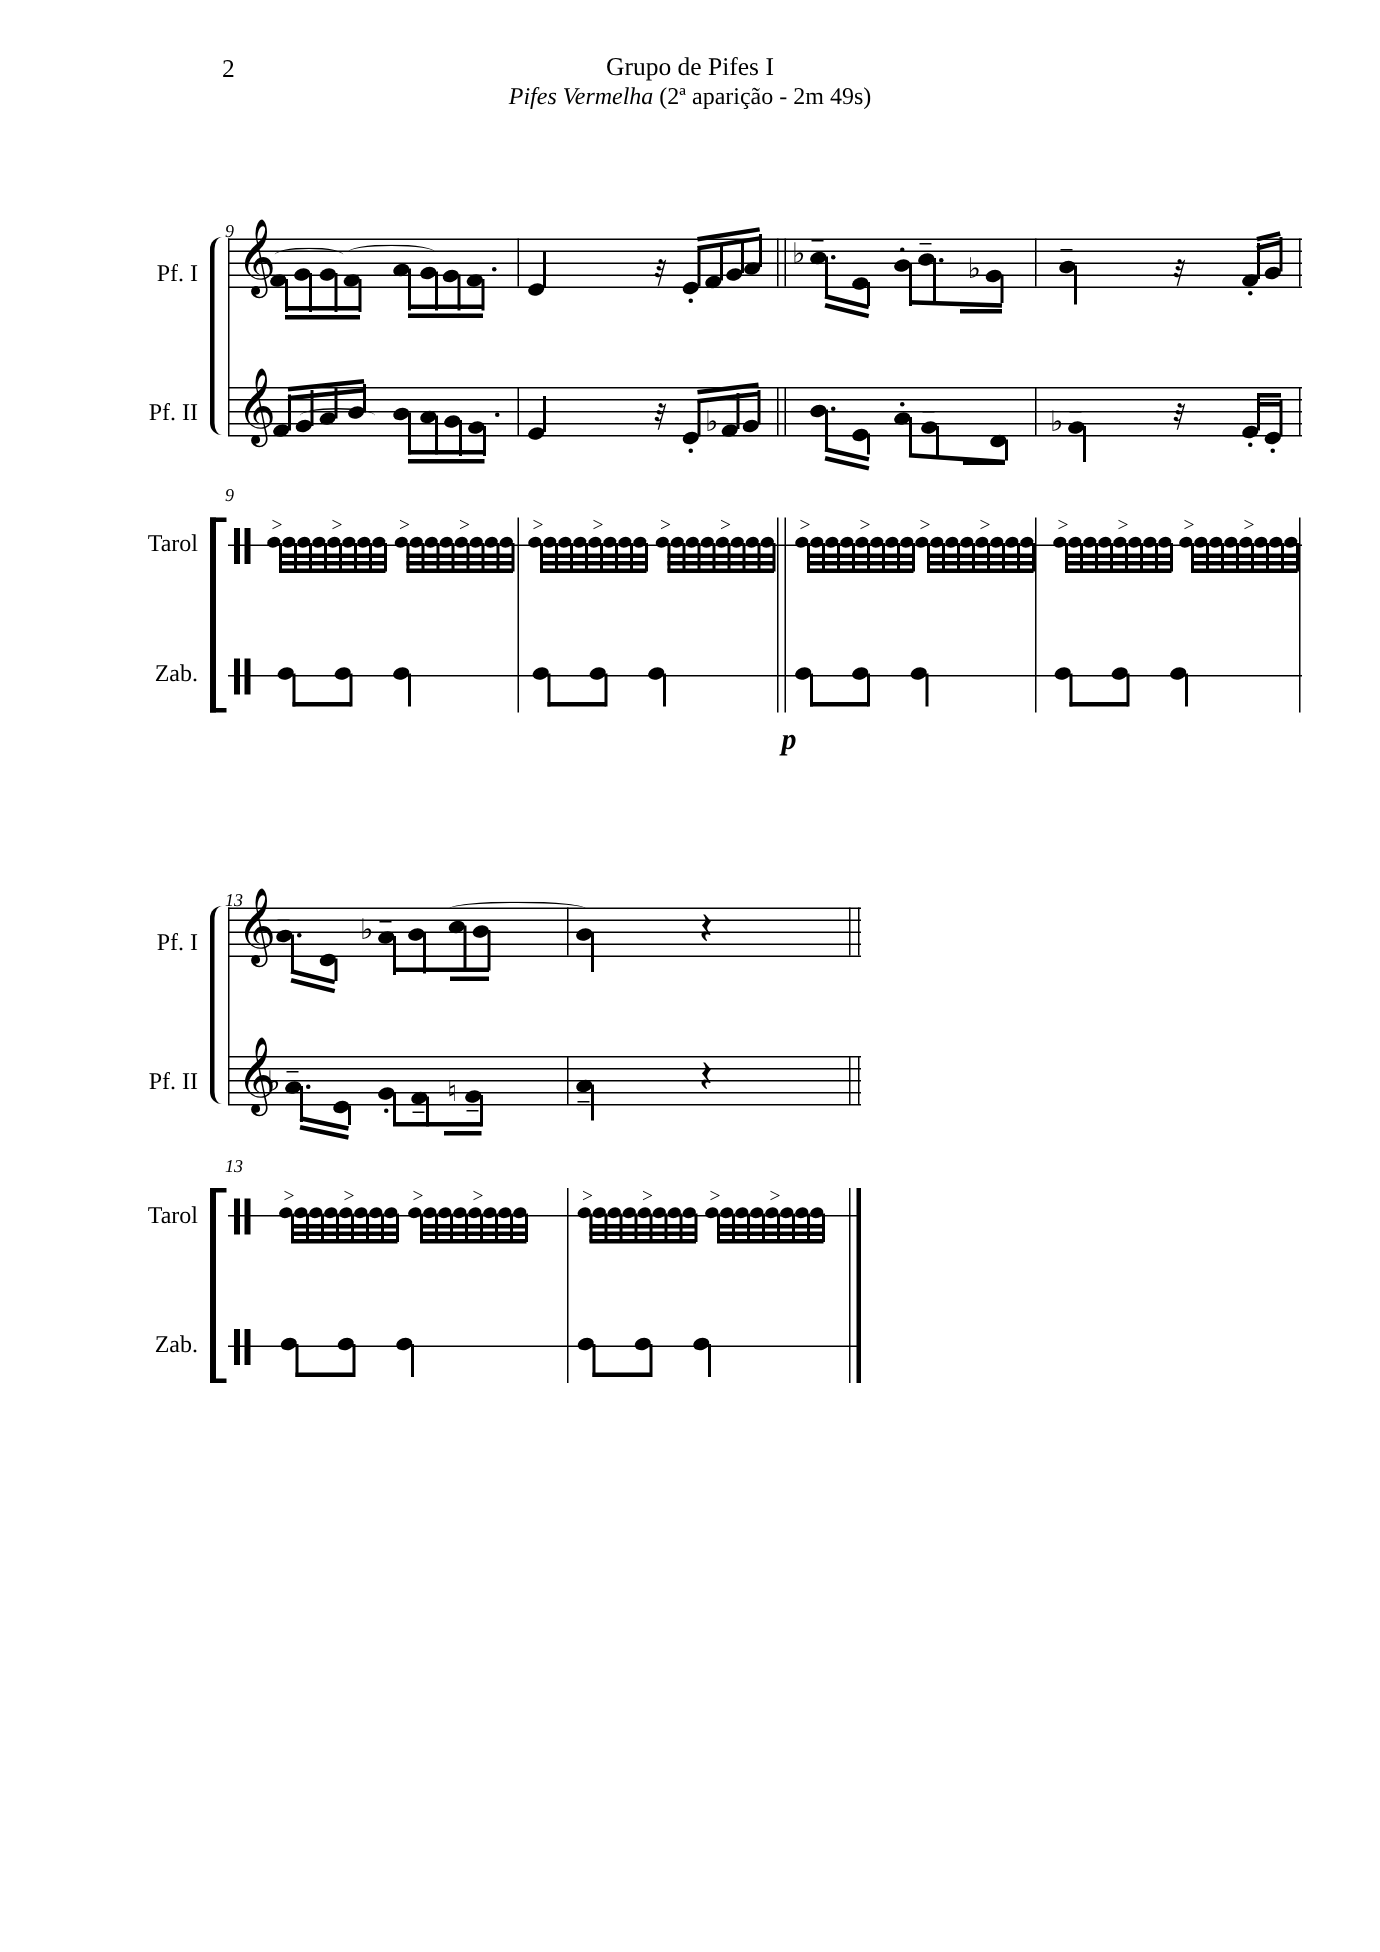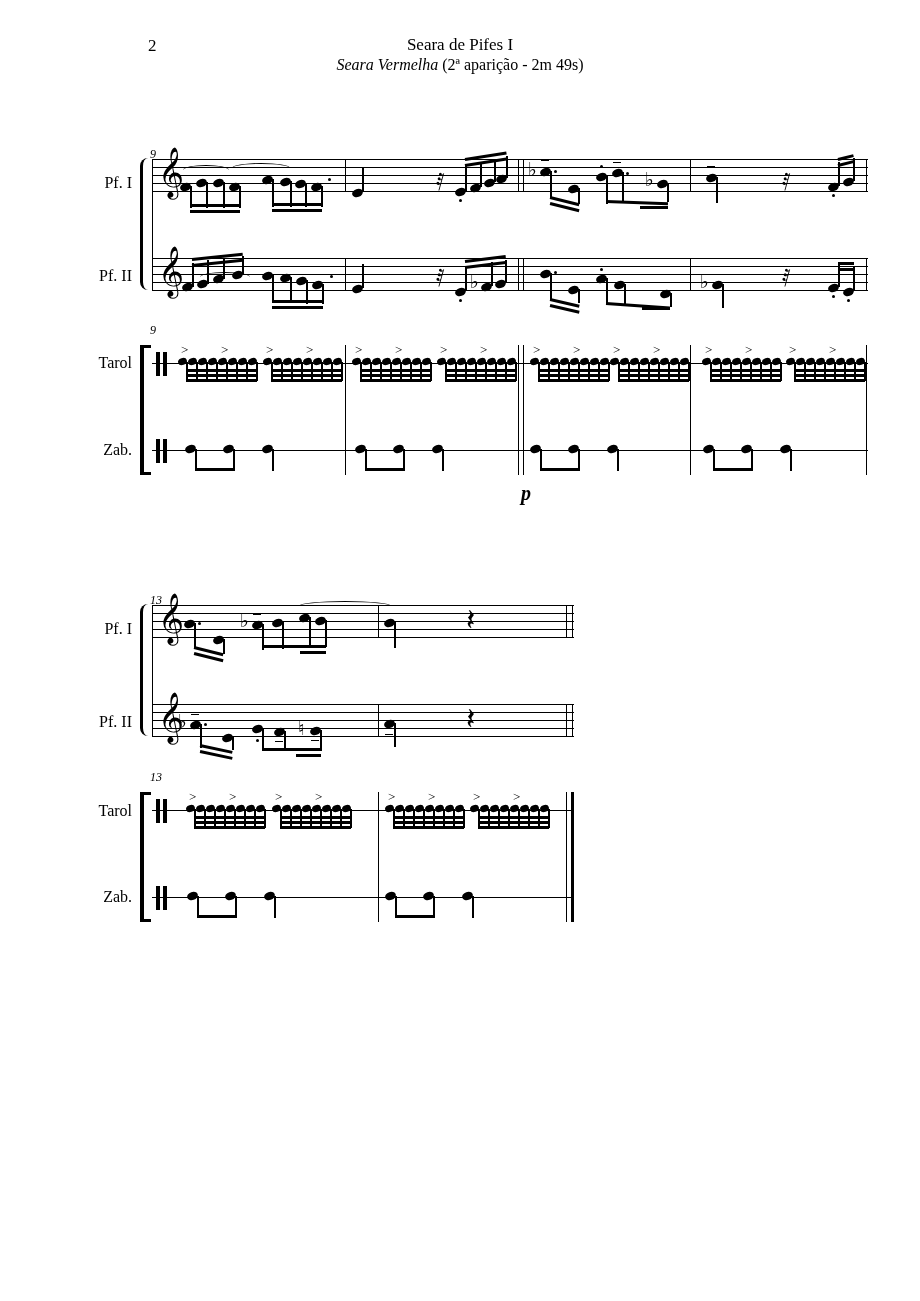--- a/index.html
+++ b/index.html
@@ -197,22 +197,22 @@
     height: 9px;
   }
 </style>
 </head>
 <body>
 
 <div class="page">
 
   <div class="page-number">2</div>
   <div class="title-block">
-    <div class="title-main">Seara de Pifes I</div>
-    <div class="title-sub"><span class="ital">Seara Vermelha</span><span> (2ª aparição - 2m 49s)</span></div>
+    <div class="title-main">Grupo de Pifes I</div>
+    <div class="title-sub"><span class="ital">Pifes Vermelha</span><span> (2ª aparição - 2m 49s)</span></div>
   </div>
 
   <div class="system" style="left:0; top:0; width:920px; height:520px;">
 
     <div class="instrument-label" style="left:60px; top:174px; width:72px;">Pf. I</div>
     <div class="instrument-label" style="left:60px; top:267px; width:72px;">Pf. II</div>
     <div class="instrument-label" style="left:50px; top:354px; width:82px;">Tarol</div>
     <div class="instrument-label" style="left:50px; top:441px; width:82px;">Zab.</div>
 
     <div class="measure-number" style="left:150px; top:148px;">9</div>

